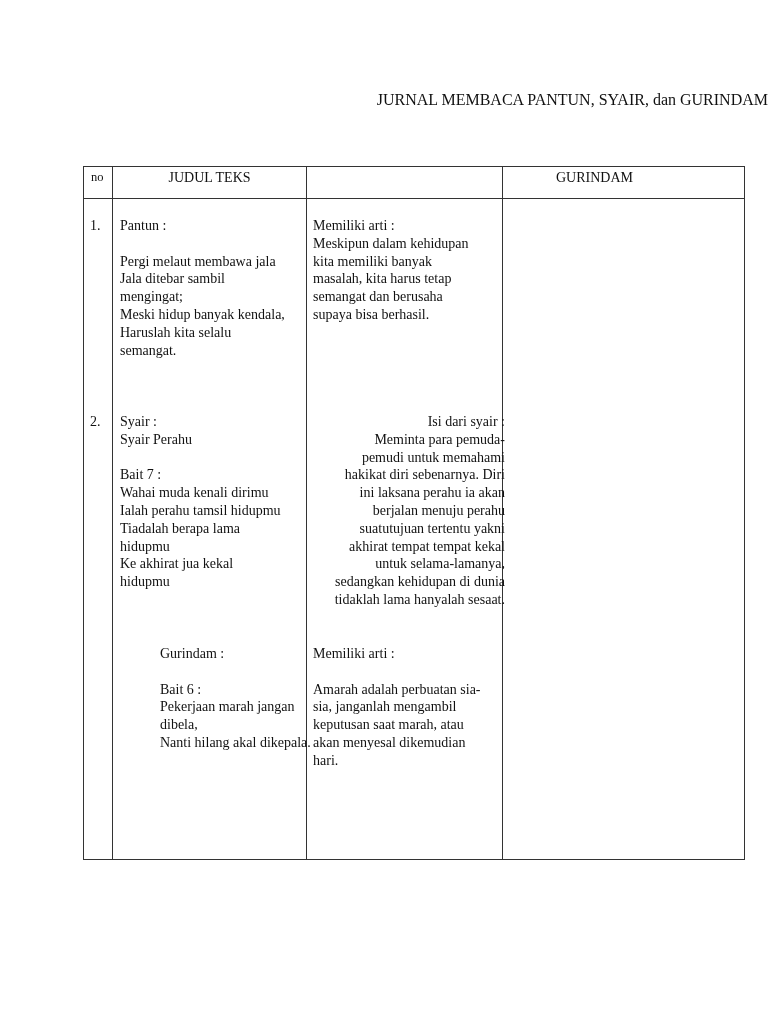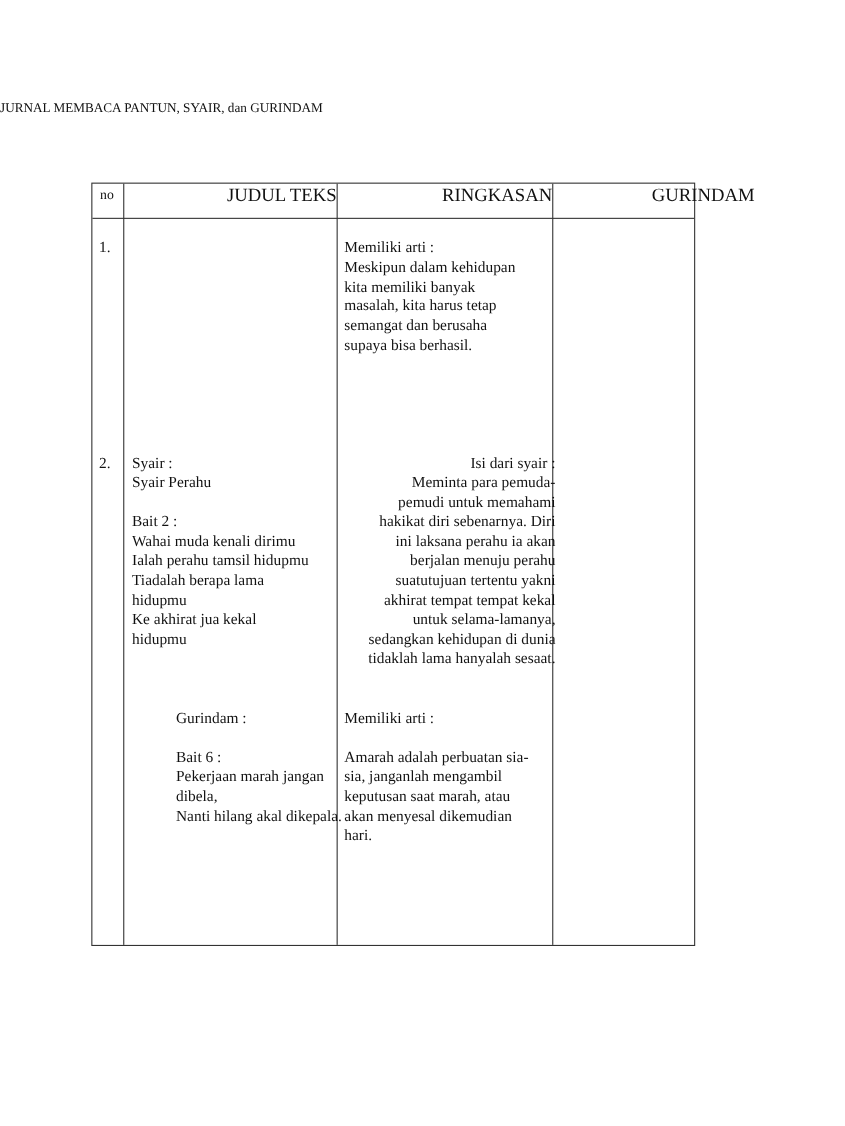--- a/index.html
+++ b/index.html
@@ -2,62 +2,69 @@
 <html><head>
 <meta charset="utf-8">
 <style>
   html, body { margin: 0; padding: 0; background: #ffffff; }
   body {
     width: 768px; height: 1024px; position: relative; overflow: hidden;
     font-family: "Liberation Serif", "DejaVu Serif", serif; color: #111;
   }
   .title {
     position: absolute; left: 0; width: 768px; top: 91px;
-    text-align: left; font-size: 12px; letter-spacing: 0px;
+    text-align: right; font-size: 16px; letter-spacing: 0px;
   }
   .grid {
-    position: absolute; left: 83px; top: 166px; width: 549px; height: 694px;
+    position: absolute; left: 83px; top: 166px; width: 662px; height: 694px;
     border: 1px solid #333; box-sizing: border-box;
   }
   .vline { position: absolute; top: 0; bottom: 0; width: 1px; background: #333; }
   .hline { position: absolute; left: 0; right: 0; height: 1px; background: #333; }
   .cell { position: absolute; font-size: 14px; line-height: 17.8px; white-space: pre-line; }
-  .hdr { font-size: 17px; text-align: right; }
+  .hdr { font-size: 14px; text-align: center; }
   .no-hdr { font-size: 12.5px; }
 </style>
 </head>
 <body>
 
 <div class="title">JURNAL MEMBACA PANTUN, SYAIR, dan GURINDAM</div>
 
 <div class="grid">
   <div class="vline" style="left:28px"></div>
   <div class="vline" style="left:222px"></div>
   <div class="vline" style="left:418px"></div>
   <div class="hline" style="top:31px"></div>
 
   <div class="cell no-hdr" style="left:7px; top:2px;">no</div>
   <div class="cell hdr" style="left:29px; width:193px; top:2px;">JUDUL TEKS</div>
-  <div class="cell hdr" style="left:223px; width:195px; top:2px;">RINGKASAN</div>
   <div class="cell hdr" style="left:419px; width:183px; top:2px;">GURINDAM</div>
 
   <div class="cell" style="left:6px; top:50px;">1.</div>
+  <div class="cell" style="left:36px; top:50px; width:190px;">Pantun :
+
+Pergi melaut membawa jala
+Jala ditebar sambil
+mengingat;
+Meski hidup banyak kendala,
+Haruslah kita selalu
+semangat.</div>
   <div class="cell" style="left:229px; top:50px; width:190px;">Memiliki arti :
 Meskipun dalam kehidupan
 kita memiliki banyak
 masalah, kita harus tetap
 semangat dan berusaha
 supaya bisa berhasil.</div>
   <div class="cell" style="left:425px; top:50px; width:175px;"></div>
 
   <div class="cell" style="left:6px; top:246px;">2.</div>
   <div class="cell" style="left:36px; top:246px; width:190px;">Syair :
 Syair Perahu
 
-Bait 2 :
+Bait 7 :
 Wahai muda kenali dirimu
 Ialah perahu tamsil hidupmu
 Tiadalah berapa lama
 hidupmu
 Ke akhirat jua kekal
 hidupmu</div>
   <div class="cell" style="left:229px; top:246px; width:192px;text-align:right;">Isi dari syair :
 Meminta para pemuda-
 pemudi untuk memahami
 hakikat diri sebenarnya. Diri

